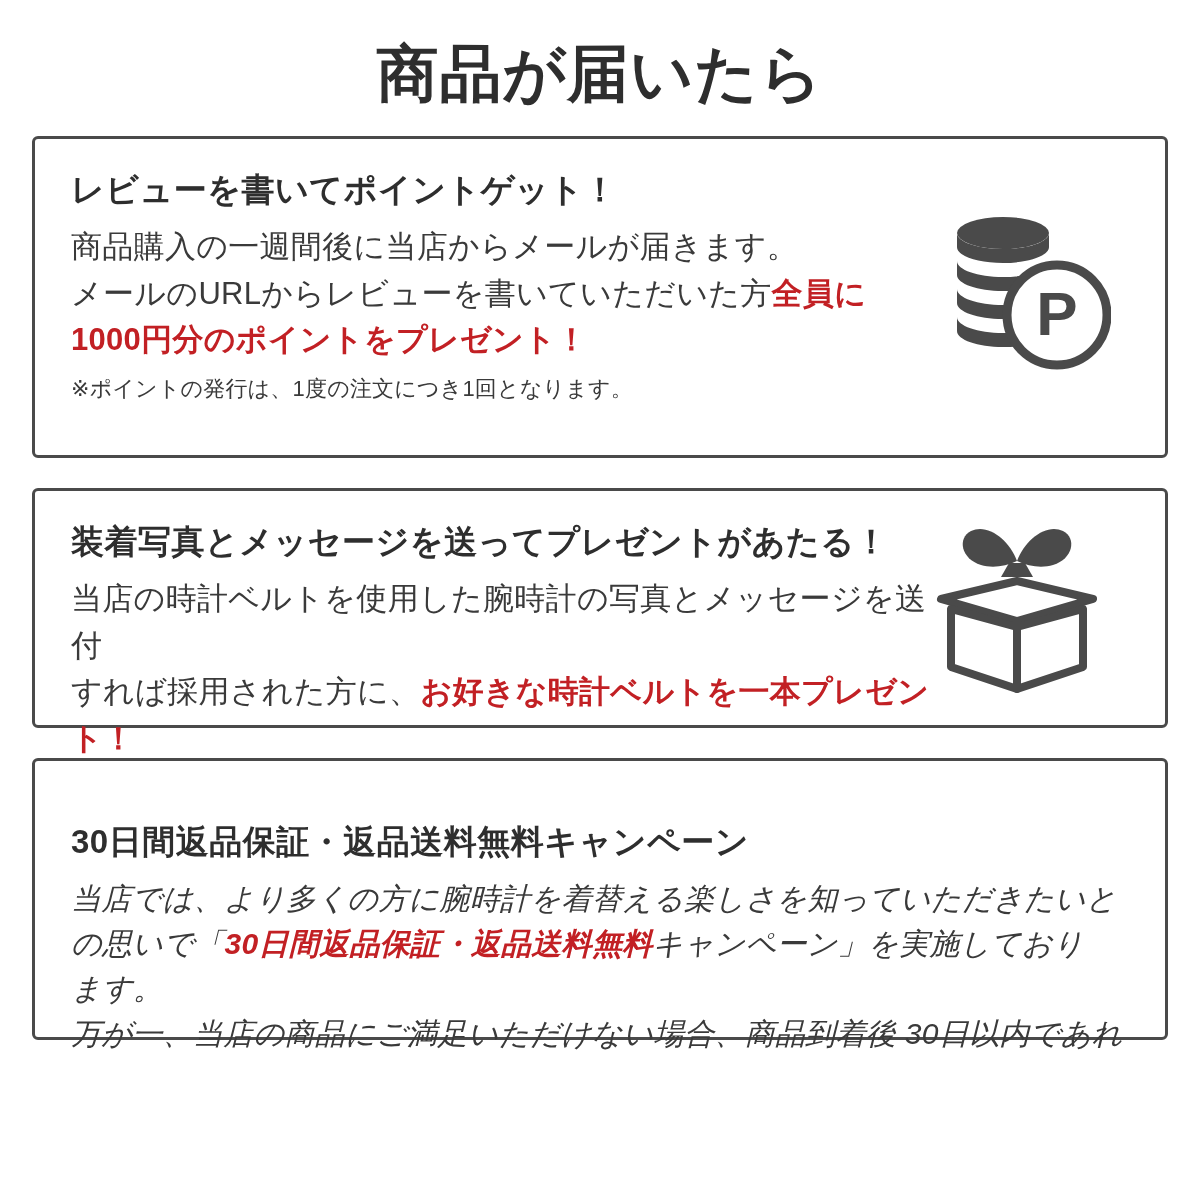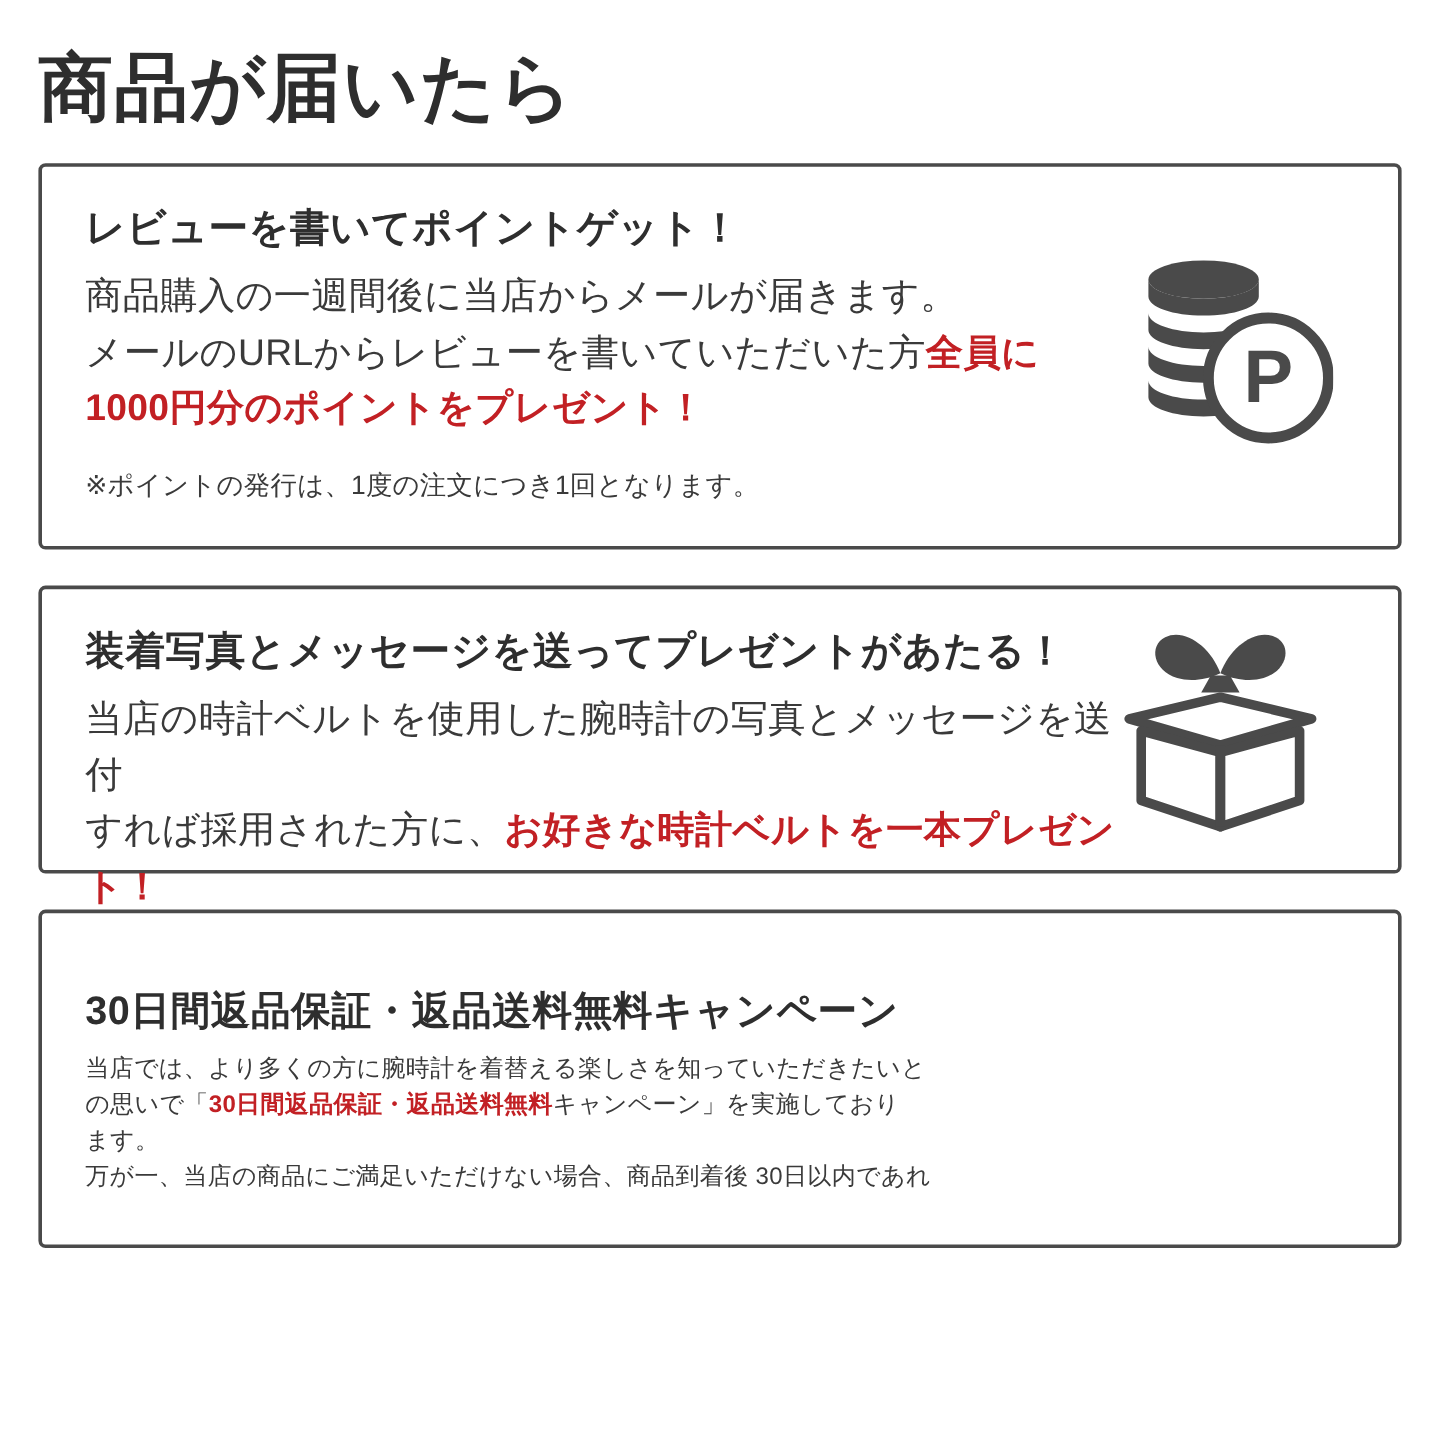--- a/index.html
+++ b/index.html
@@ -15,21 +15,21 @@
     overflow: hidden;
   }
   .page {
     position: relative;
     width: 1200px;
     height: 1200px;
     box-sizing: border-box;
     padding: 0 32px;
   }
   .page-title {
-    text-align: left;
+    text-align: center;
     font-size: 62px;
     font-weight: bold;
     color: #2e2e2e;
     letter-spacing: 1px;
     margin: 40px 0 28px 0;
     line-height: 1.1;
   }
   .card {
     position: relative;
     border: 3px solid #4a4a4a;
@@ -53,30 +53,31 @@
   .card-heading.plain {
     font-weight: bold;
   }
   .body-line {
     font-size: 31px;
     line-height: 1.5;
     color: #3a3a3a;
     letter-spacing: 0.3px;
   }
   .body-line.big {
-    font-size: 20px;
+    font-size: 30px;
+    font-style: italic;
   }
   .red {
     color: #c22024;
     font-weight: bold;
   }
   .note {
     font-size: 22px;
     color: #3a3a3a;
-    margin-top: 26px;
+    margin-top: 10px;
     letter-spacing: 0.2px;
   }
   .text-col {
     max-width: 880px;
   }
   .text-col-wide {
     max-width: 1060px;
   }
 
   

